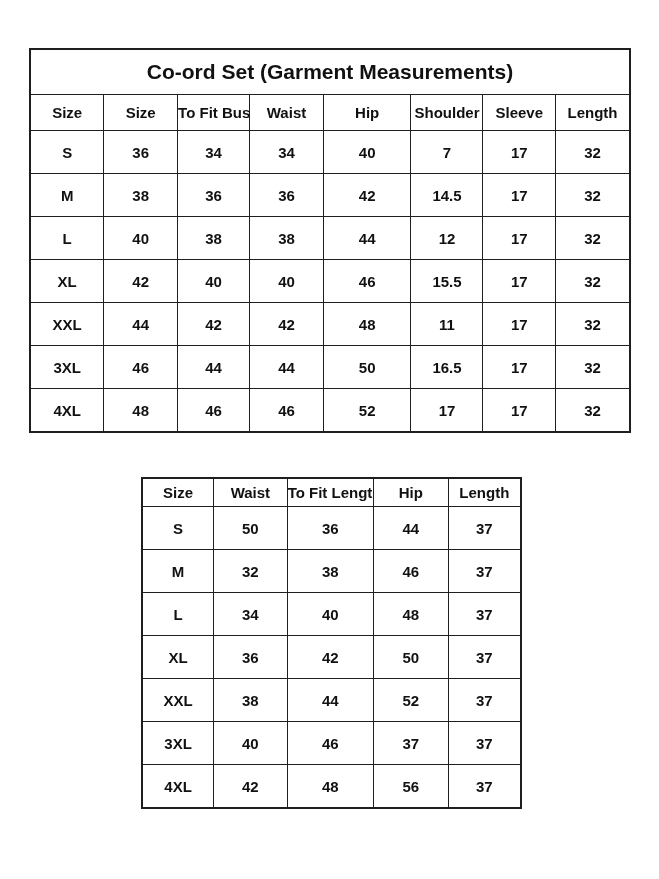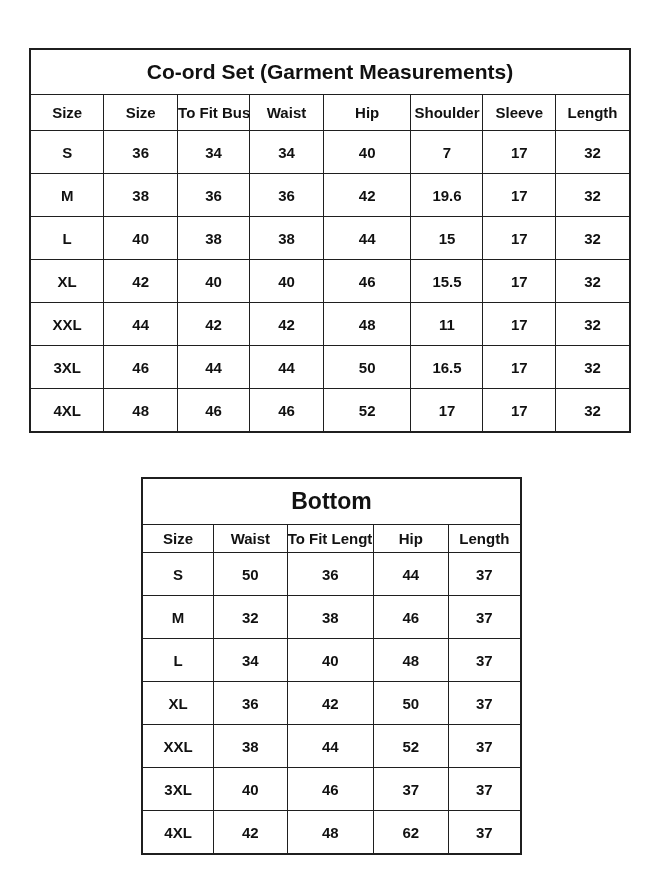--- a/index.html
+++ b/index.html
@@ -95,31 +95,31 @@
           <td class="data-cell">7</td>
           <td class="data-cell">17</td>
           <td class="data-cell">32</td>
         </tr>
         <tr class="data-row">
           <td class="size-cell">M</td>
           <td class="data-cell">38</td>
           <td class="data-cell">36</td>
           <td class="data-cell">36</td>
           <td class="data-cell">42</td>
-          <td class="data-cell">19.6</td>
+          <td class="data-cell">14.5</td>
           <td class="data-cell">17</td>
           <td class="data-cell">32</td>
         </tr>
         <tr class="data-row">
           <td class="size-cell">L</td>
           <td class="data-cell">40</td>
           <td class="data-cell">38</td>
           <td class="data-cell">38</td>
           <td class="data-cell">44</td>
-          <td class="data-cell">15</td>
+          <td class="data-cell">12</td>
           <td class="data-cell">17</td>
           <td class="data-cell">32</td>
         </tr>
         <tr class="data-row">
           <td class="size-cell">XL</td>
           <td class="data-cell">42</td>
           <td class="data-cell">40</td>
           <td class="data-cell">40</td>
           <td class="data-cell">46</td>
           <td class="data-cell">15.5</td>
@@ -160,23 +160,20 @@
     </table>
   <table id="bottom-table" class="size-table">
       <colgroup>
         <col>
         <col>
         <col>
         <col>
         <col>
       </colgroup>
       <tbody>
-        <tr>
-          <td colspan="5" class="title-cell">Bottom</td>
-        </tr>
         <tr>
           <td class="header-cell">Size</td>
           <td class="header-cell">Waist</td>
           <td class="header-cell">To Fit Length</td>
           <td class="header-cell">Hip</td>
           <td class="header-cell">Length</td>
         </tr>
         <tr class="data-row">
           <td class="size-cell">S</td>
           <td class="data-cell">50</td>
@@ -216,18 +213,18 @@
           <td class="size-cell">3XL</td>
           <td class="data-cell">40</td>
           <td class="data-cell">46</td>
           <td class="data-cell">37</td>
           <td class="data-cell">37</td>
         </tr>
         <tr class="data-row">
           <td class="size-cell">4XL</td>
           <td class="data-cell">42</td>
           <td class="data-cell">48</td>
-          <td class="data-cell">62</td>
+          <td class="data-cell">56</td>
           <td class="data-cell">37</td>
         </tr>
       </tbody>
     </table>
 </div>
 
 </body></html>

